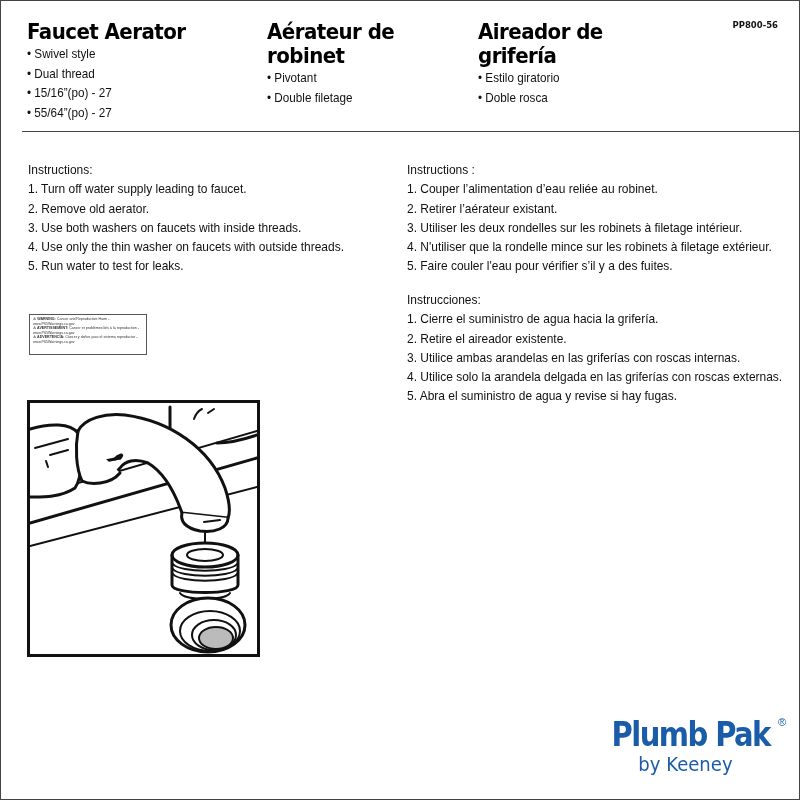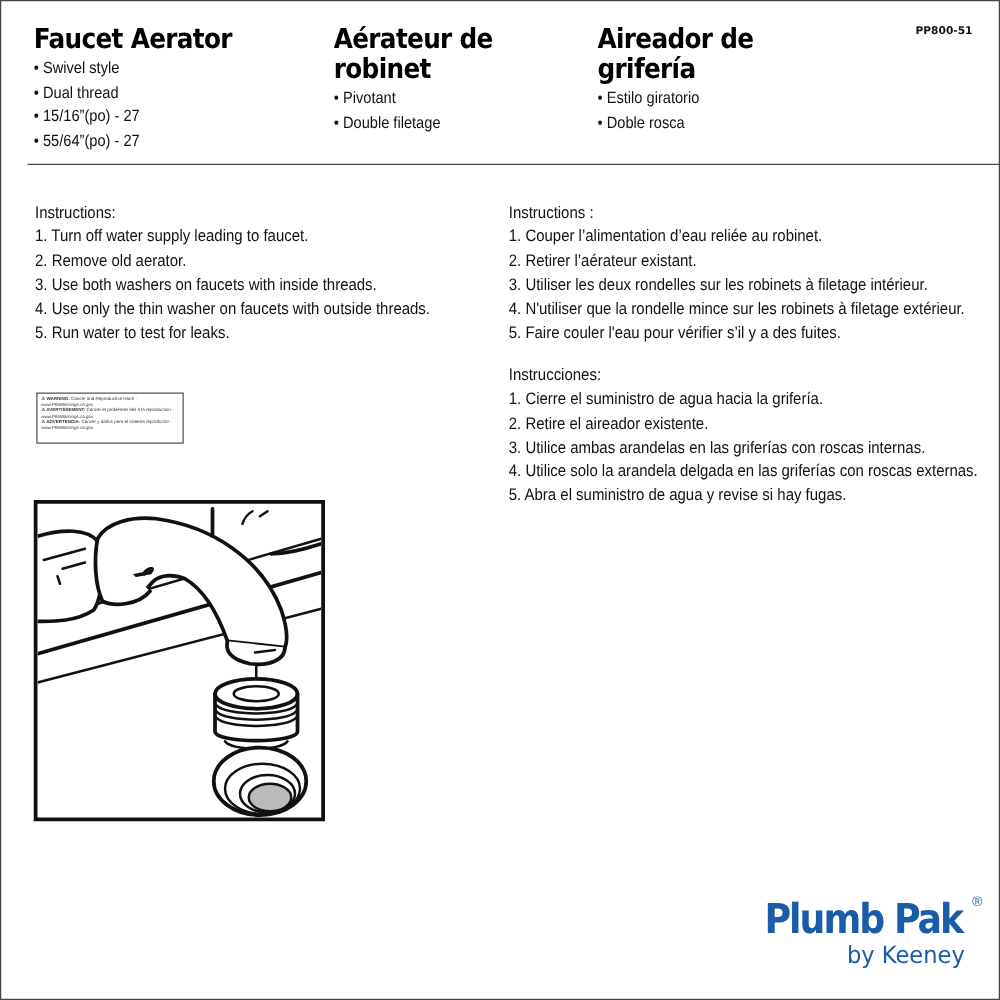--- a/index.html
+++ b/index.html
@@ -9,21 +9,21 @@
   .bullets { position: absolute; list-style: none; margin: 0; padding: 0; font-family: "Liberation Sans", sans-serif; font-size: 13px; line-height: 19.5px; color: #111; transform: scaleX(0.9); transform-origin: left top; }
   .bullets li::before { content: "\2022\00a0"; }
   .sku { position: absolute; right: 22px; top: 20px; font-family: "DejaVu Sans", sans-serif; font-weight: bold; font-size: 8.5px; color: #111; }
   .divider { position: absolute; left: 22px; right: 0; top: 131px; height: 1px; background: #444; }
   .instr { position: absolute; font-family: "Liberation Sans", sans-serif; font-size: 13.3px; line-height: 19.3px; color: #111; transform: scaleX(0.9); transform-origin: left top; white-space: nowrap; }
   .instr ol { margin: 0; padding: 0; list-style: none; }
   .instr-heading { display: block; }
   .warning { position: absolute; left: 29px; top: 314px; width: 118px; height: 41px; border: 1px solid #555; box-sizing: border-box; padding: 2px 3px; font-size: 3.6px; line-height: 4.6px; color: #333; }
   .warning b { font-weight: bold; }
   .illus { position: absolute; left: 27px; top: 400px; width: 233px; height: 257px; border: 3px solid #111; box-sizing: border-box; overflow: hidden; background: #fff; }
-  .logo { position: absolute; right: 16px; top: 717px; text-align: right; color: #1a5ca8; }
+  .logo { position: absolute; right: 16px; top: 717px; text-align: center; color: #1a5ca8; }
   .logo-main { font-family: "DejaVu Sans", sans-serif; font-weight: bold; font-size: 33px; letter-spacing: -1.8px; line-height: 36px; display: inline-block; transform: scaleX(0.88); transform-origin: right top; }
   .logo-reg { position: absolute; right: -2px; top: -1px; font-size: 11px; font-weight: normal; }
   .logo-sub { font-family: "DejaVu Sans", sans-serif; font-size: 19px; line-height: 22px; display: block; margin-right: 12px; transform: scaleX(0.95); transform-origin: right top; }
 </style>
 </head>
 <body>
 
 <div class="frame"></div>
 
 <h1 class="title" style="left:27px; top:20px;">Faucet Aerator</h1>
@@ -45,21 +45,21 @@
 
 <h1 class="title" style="left:478px; top:20px;">
   <span>Aireador de</span><br>
   <span>grifería</span>
 </h1>
 <ul class="bullets" style="left:478px; top:68px;">
   <li>Estilo giratorio</li>
   <li>Doble rosca</li>
 </ul>
 
-<div class="sku">PP800-51</div>
+<div class="sku">PP800-56</div>
 
 <div class="divider"></div>
 
 <div class="instr" style="left:28px; top:160px;">
   <span class="instr-heading">Instructions:</span>
   <ol>
     <li>1. Turn off water supply leading to faucet.</li>
     <li>2. Remove old aerator.</li>
     <li>3. Use both washers on faucets with inside threads.</li>
     <li>4. Use only the thin washer on faucets with outside threads.</li>

